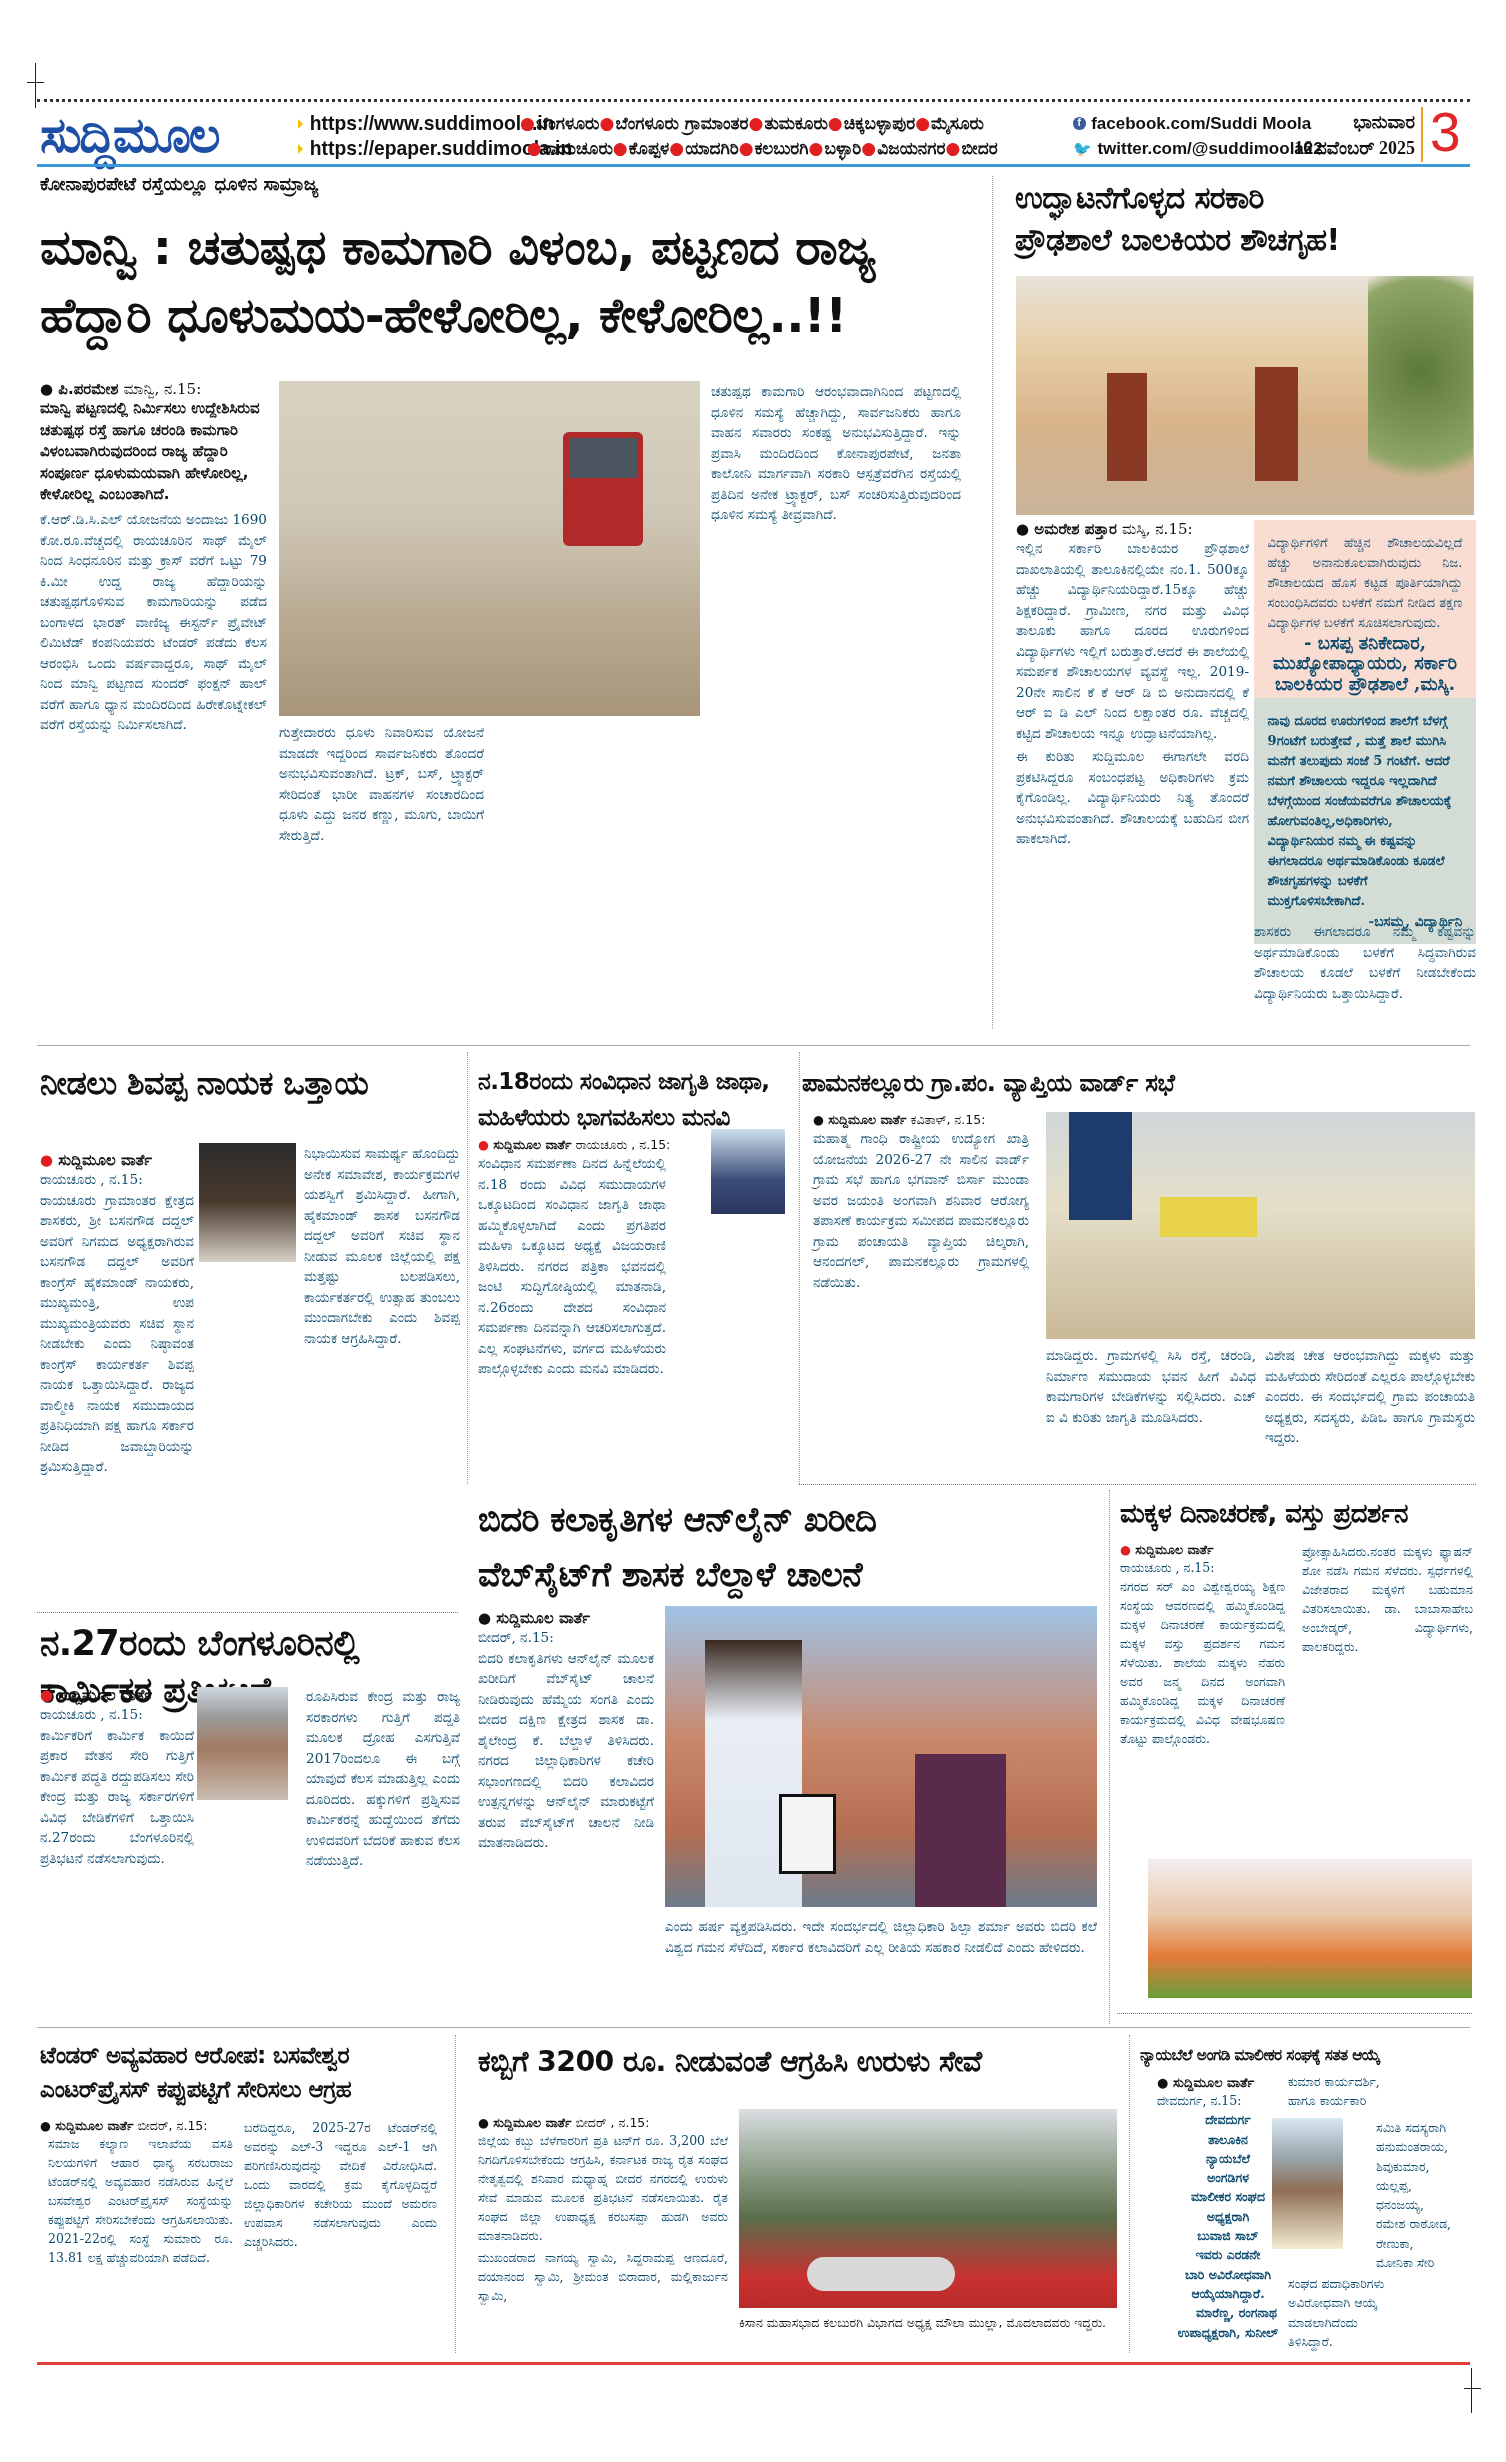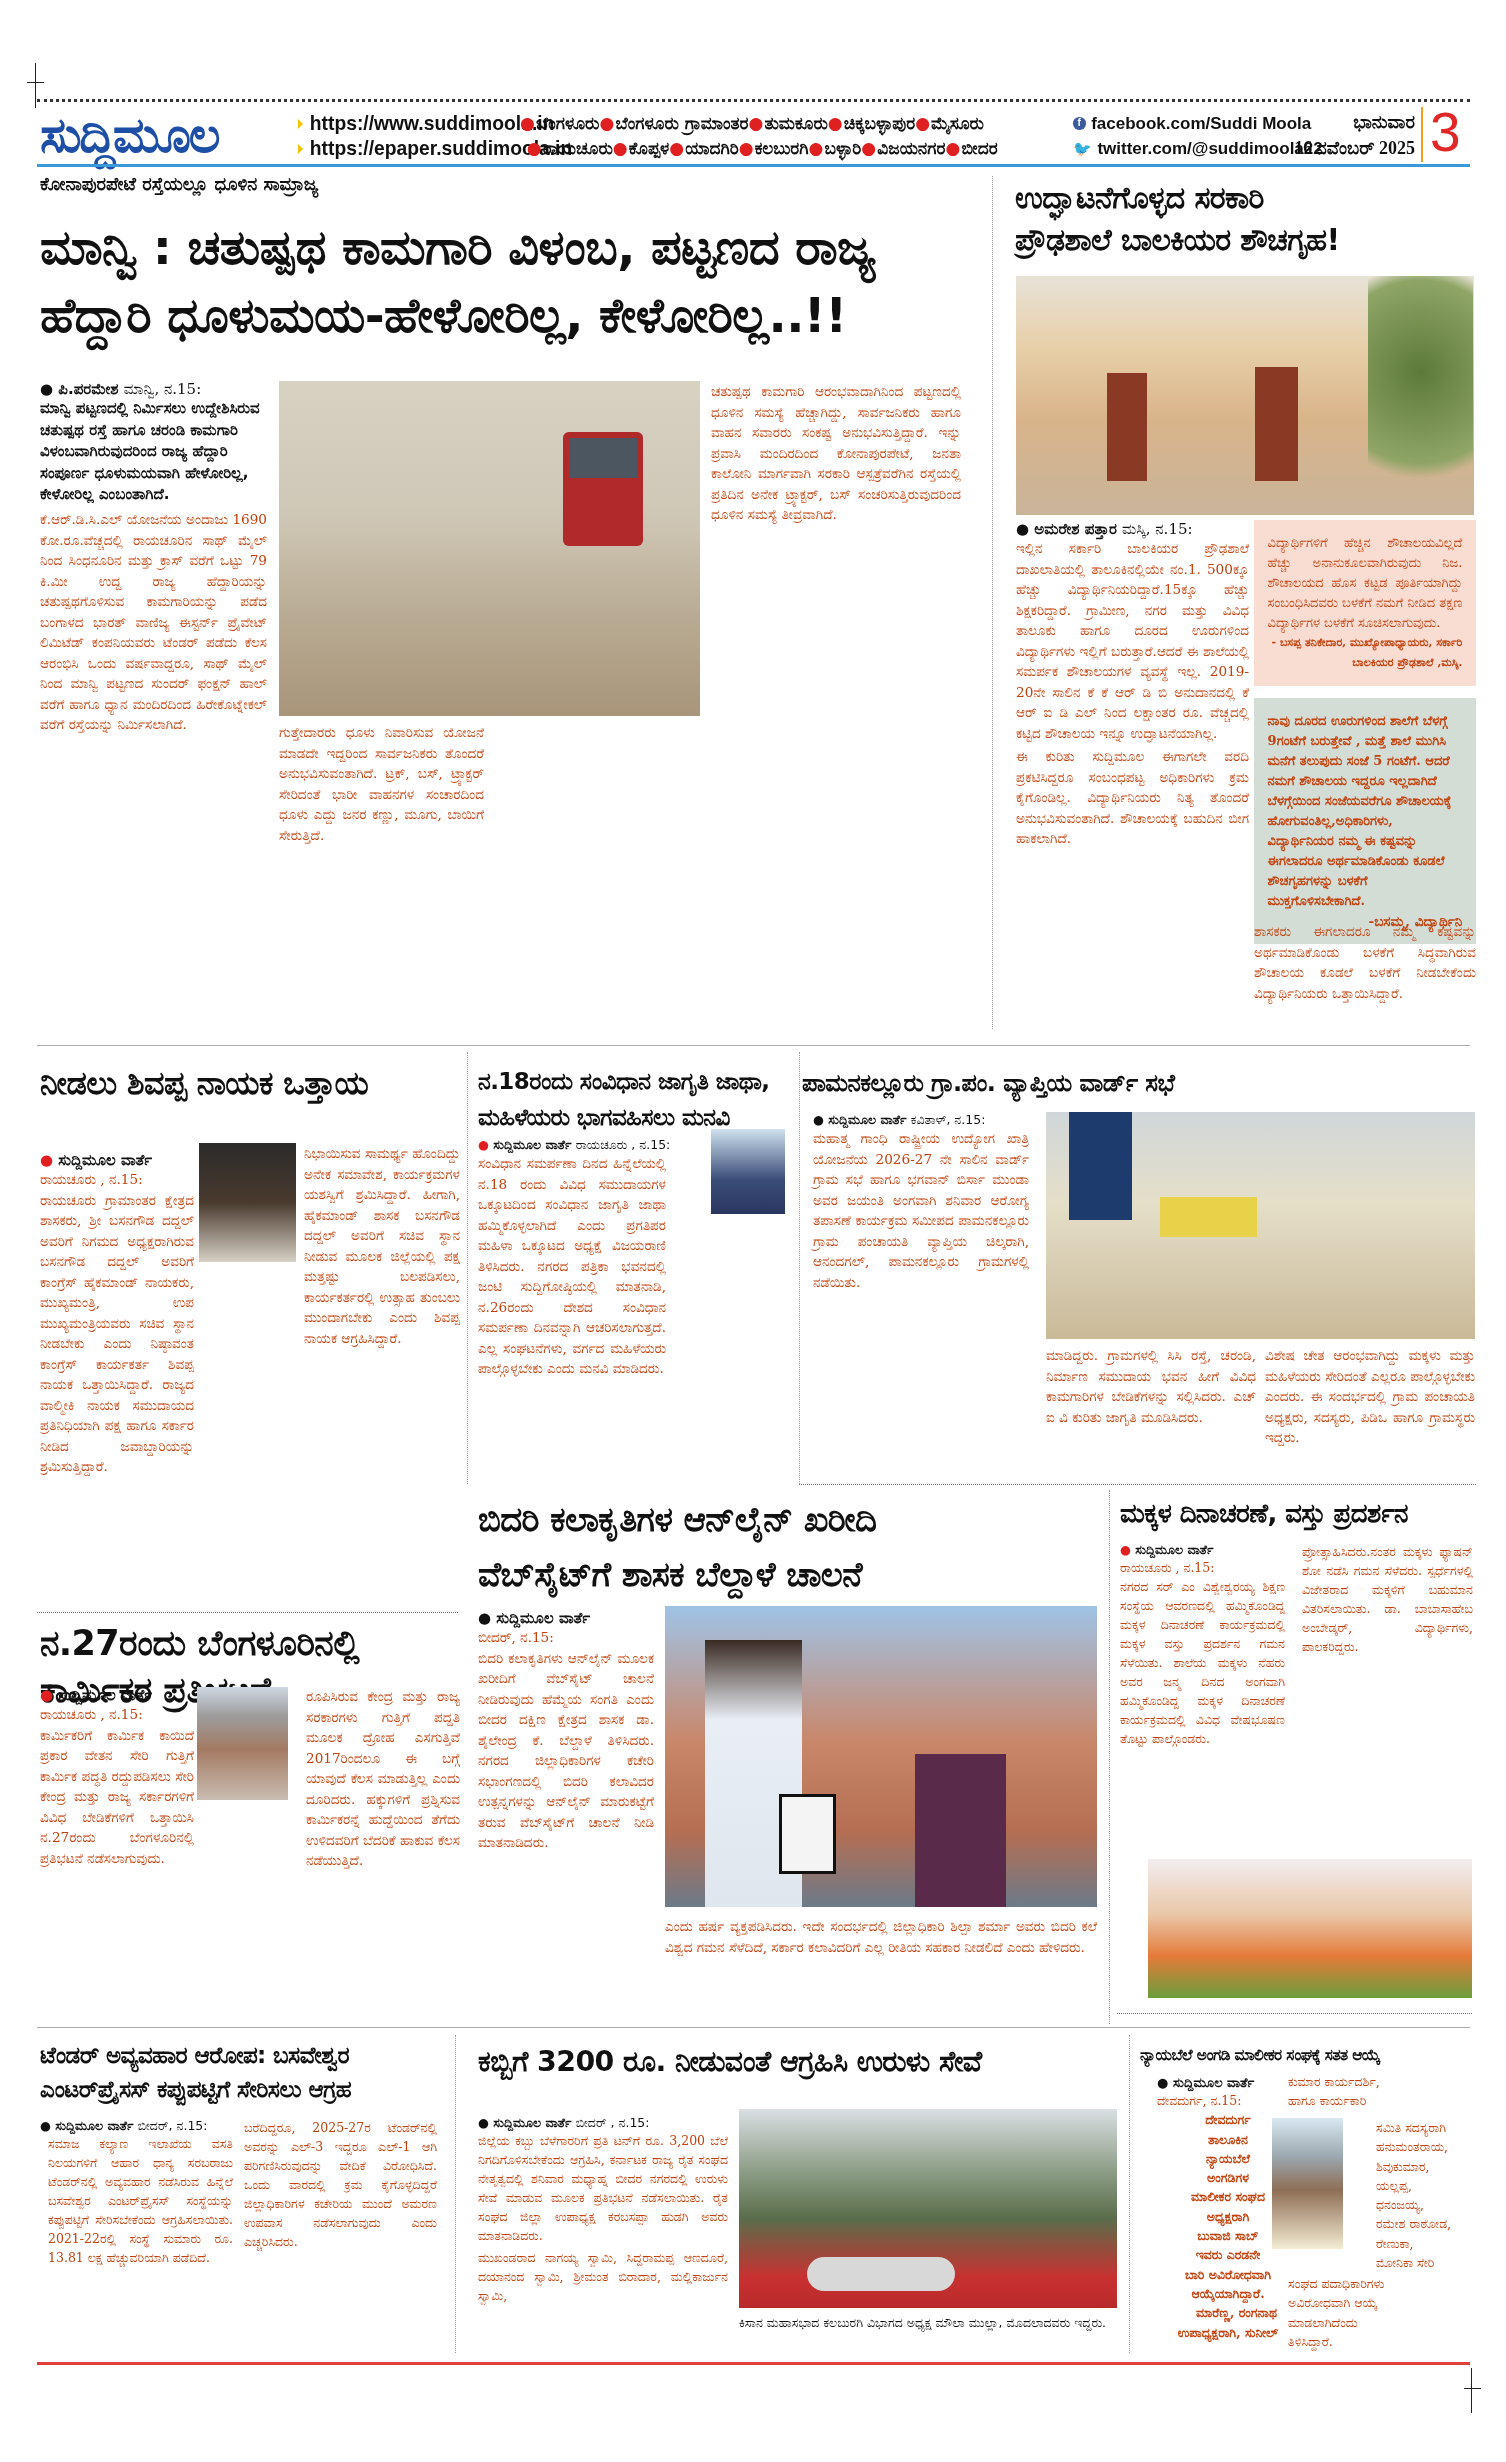--- a/index.html
+++ b/index.html
@@ -24,21 +24,21 @@
   .social .row { display:flex; align-items:center; gap:5.7px; }
   .fb { width:12.5px; height:12.5px; border-radius:50%; background:#3b5b9e; color:#fff; font-size:10.2px; line-height:12.5px; text-align:center; font-weight:900; }
   .tw { color:#29a3e0; font-size:15px; }
   .dateblock { position:absolute; left:1279px; top:109px; text-align:right; width:136px; font-family:"Liberation Serif", serif; font-weight:700; font-size:18px; line-height:26px; }
   .pagebar { position:absolute; left:1421px; top:107px; width:2.3px; height:55px; background:#f0a020; }
   .pagenum { position:absolute; left:1430px; top:101px; font-family:"Liberation Sans", sans-serif; font-size:55px; color:#e02828; line-height:63px; }
 
   
   .kicker { font-weight:700; font-size:19.3px; }
   .headline { font-weight:900; color:#111; letter-spacing:-0.6px; }
-  .body { font-family:"DejaVu Serif", serif; font-size:13.6px; line-height:20.5px; text-align:justify; color:#c2410c; }
+  .body { font-family:"DejaVu Serif", serif; font-size:13.6px; line-height:20.5px; text-align:justify; color:#0c4a6e; }
   .byline { font-weight:700; font-size:15px; }
   .byline .reddot { color:#e02020; }
   .lede { font-weight:800; font-size:15px; line-height:21.6px; }
   .vsep { position:absolute; border-left:1.1px dotted #999; }
   .hsep { position:absolute; border-top:1.7px dotted #777; }
   .photo { position:absolute; overflow:hidden; }
   .caption { font-size:12.5px; line-height:18px; }
   .boxpink { background:#f9dcd2; padding:12.5px 13.6px; }
   .boxgreen { background:#d3ddd6; padding:12.5px 13.6px; }
 </style>
@@ -131,21 +131,21 @@
     <div style="position:absolute;left:239px;top:91px;width:43px;height:114px;background:#8a3a24;"></div>
     <div style="position:absolute;left:352px;top:0;width:105px;height:239px;background:radial-gradient(circle at 50% 40%,#5d7a3a 0%,#8ea566 60%,transparent 70%);"></div>
   </div>
   <div class="abs" style="left:1016px;top:520px;width:233px;">
     <div class="byline">● <span>ಅಮರೇಶ ಪತ್ತಾರ</span> <span style="font-weight:400;font-family:'DejaVu Serif',serif;">ಮಸ್ಕಿ, ನ.15:</span></div>
     <div class="body">ಇಲ್ಲಿನ ಸರ್ಕಾರಿ ಬಾಲಕಿಯರ ಪ್ರೌಢಶಾಲೆ ದಾಖಲಾತಿಯಲ್ಲಿ ತಾಲೂಕಿನಲ್ಲಿಯೇ ನಂ.1. 500ಕ್ಕೂ ಹೆಚ್ಚು ವಿದ್ಯಾರ್ಥಿನಿಯರಿದ್ದಾರೆ.15ಕ್ಕೂ ಹೆಚ್ಚು ಶಿಕ್ಷಕರಿದ್ದಾರೆ. ಗ್ರಾಮೀಣ, ನಗರ ಮತ್ತು ವಿವಿಧ ತಾಲೂಕು ಹಾಗೂ ದೂರದ ಊರುಗಳಿಂದ ವಿದ್ಯಾರ್ಥಿಗಳು ಇಲ್ಲಿಗೆ ಬರುತ್ತಾರೆ.ಆದರೆ ಈ ಶಾಲೆಯಲ್ಲಿ ಸಮರ್ಪಕ ಶೌಚಾಲಯಗಳ ವ್ಯವಸ್ಥೆ ಇಲ್ಲ. 2019-20ನೇ ಸಾಲಿನ ಕೆ ಕೆ ಆರ್ ಡಿ ಬಿ ಅನುದಾನದಲ್ಲಿ ಕೆ ಆರ್ ಐ ಡಿ ಎಲ್ ನಿಂದ ಲಕ್ಷಾಂತರ ರೂ. ವೆಚ್ಚದಲ್ಲಿ ಕಟ್ಟಿದ ಶೌಚಾಲಯ ಇನ್ನೂ ಉದ್ಘಾಟನೆಯಾಗಿಲ್ಲ.</div>
     <div class="body" style="margin-top:3.4px;">ಈ ಕುರಿತು ಸುದ್ದಿಮೂಲ ಈಗಾಗಲೇ ವರದಿ ಪ್ರಕಟಿಸಿದ್ದರೂ ಸಂಬಂಧಪಟ್ಟ ಅಧಿಕಾರಿಗಳು ಕ್ರಮ ಕೈಗೊಂಡಿಲ್ಲ. ವಿದ್ಯಾರ್ಥಿನಿಯರು ನಿತ್ಯ ತೊಂದರೆ ಅನುಭವಿಸುವಂತಾಗಿದೆ. ಶೌಚಾಲಯಕ್ಕೆ ಬಹುದಿನ ಬೀಗ ಹಾಕಲಾಗಿದೆ.</div>
   </div>
   <div class="abs boxpink" style="left:1254px;top:520px;width:222px;">
     <div class="body" style="font-size:13px;line-height:20px;">ವಿದ್ಯಾರ್ಥಿಗಳಿಗೆ ಹೆಚ್ಚಿನ ಶೌಚಾಲಯವಿಲ್ಲದೆ ಹೆಚ್ಚು ಅನಾನುಕೂಲವಾಗಿರುವುದು ನಿಜ. ಶೌಚಾಲಯದ ಹೊಸ ಕಟ್ಟಡ ಪೂರ್ತಿಯಾಗಿದ್ದು ಸಂಬಂಧಿಸಿದವರು ಬಳಕೆಗೆ ನಮಗೆ ನೀಡಿದ ತಕ್ಷಣ ವಿದ್ಯಾರ್ಥಿಗಳ ಬಳಕೆಗೆ ಸೂಚಿಸಲಾಗುವುದು.</div>
-    <div class="body" style="text-align:right;font-weight:700;font-size:11px;">- ಬಸಪ್ಪ ತನಿಕೇದಾರ, ಮುಖ್ಯೋಪಾಧ್ಯಾಯರು, ಸರ್ಕಾರಿ ಬಾಲಕಿಯರ ಪ್ರೌಢಶಾಲೆ ,ಮಸ್ಕಿ.</div>
+    <div class="body" style="text-align:center;font-weight:700;font-size:18px;">- ಬಸಪ್ಪ ತನಿಕೇದಾರ, ಮುಖ್ಯೋಪಾಧ್ಯಾಯರು, ಸರ್ಕಾರಿ ಬಾಲಕಿಯರ ಪ್ರೌಢಶಾಲೆ ,ಮಸ್ಕಿ.</div>
   </div>
   <div class="abs boxgreen" style="left:1254px;top:698px;width:222px;font-weight:bold;">
     <div class="body" style="font-size:13px;line-height:20px;text-align:left;">ನಾವು ದೂರದ ಊರುಗಳಿಂದ ಶಾಲೆಗೆ ಬೆಳಗ್ಗೆ 9ಗಂಟೆಗೆ ಬರುತ್ತೇವೆ , ಮತ್ತೆ ಶಾಲೆ ಮುಗಿಸಿ ಮನೆಗೆ ತಲುಪುದು ಸಂಜೆ 5 ಗಂಟೆಗೆ. ಆದರೆ ನಮಗೆ ಶೌಚಾಲಯ ಇದ್ದರೂ ಇಲ್ಲದಾಗಿದೆ ಬೆಳಗ್ಗೆಯಿಂದ ಸಂಜೆಯವರೆಗೂ ಶೌಚಾಲಯಕ್ಕೆ ಹೋಗುವಂತಿಲ್ಲ,ಅಧಿಕಾರಿಗಳು, ವಿದ್ಯಾರ್ಥಿನಿಯರ ನಮ್ಮ ಈ ಕಷ್ಟವನ್ನು ಈಗಲಾದರೂ ಅರ್ಥಮಾಡಿಕೊಂಡು ಕೂಡಲೆ ಶೌಚಗೃಹಗಳನ್ನು ಬಳಕೆಗೆ ಮುಕ್ತಗೊಳಿಸಬೇಕಾಗಿದೆ.</div>
     <div class="body" style="text-align:right;">-ಬಸಮ್ಮ, ವಿದ್ಯಾರ್ಥಿನಿ</div>
   </div>
   <div class="abs body" style="left:1254px;top:921px;width:222px;">ಶಾಸಕರು ಈಗಲಾದರೂ ನಮ್ಮ ಕಷ್ಟವನ್ನು ಅರ್ಥಮಾಡಿಕೊಂಡು ಬಳಕೆಗೆ ಸಿದ್ಧವಾಗಿರುವ ಶೌಚಾಲಯ ಕೂಡಲೆ ಬಳಕೆಗೆ ನೀಡಬೇಕೆಂದು ವಿದ್ಯಾರ್ಥಿನಿಯರು ಒತ್ತಾಯಿಸಿದ್ದಾರೆ.</div>
 </article>
 
 <div class="hsep" style="left:37px;top:1045px;width:1433px;border-top:1.1px solid #aaa;"></div>
 

